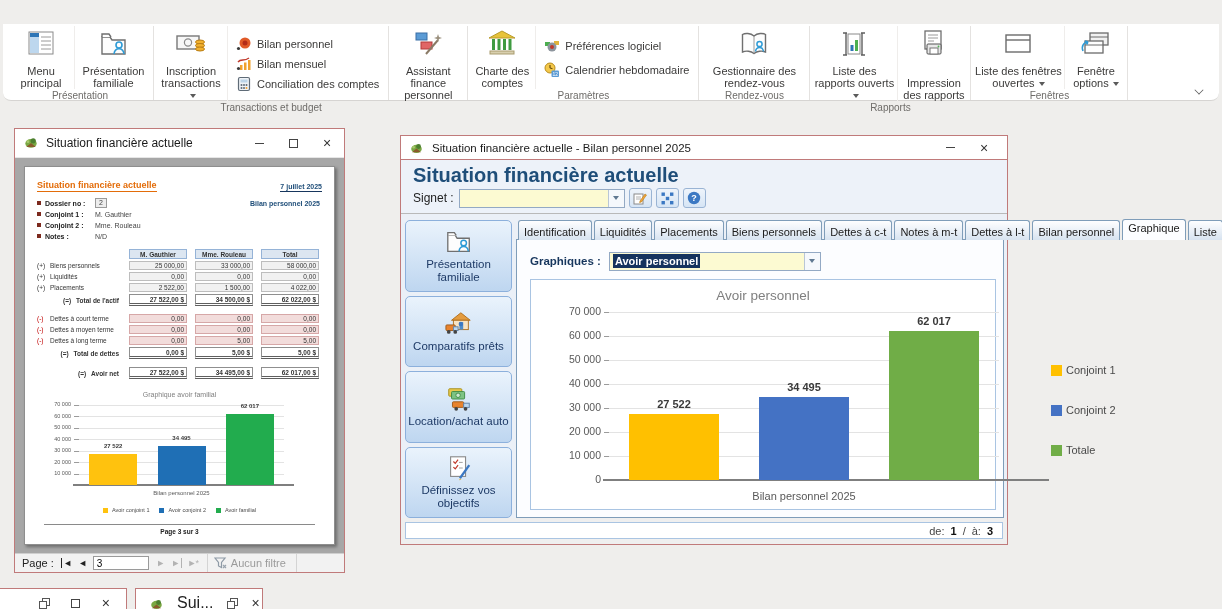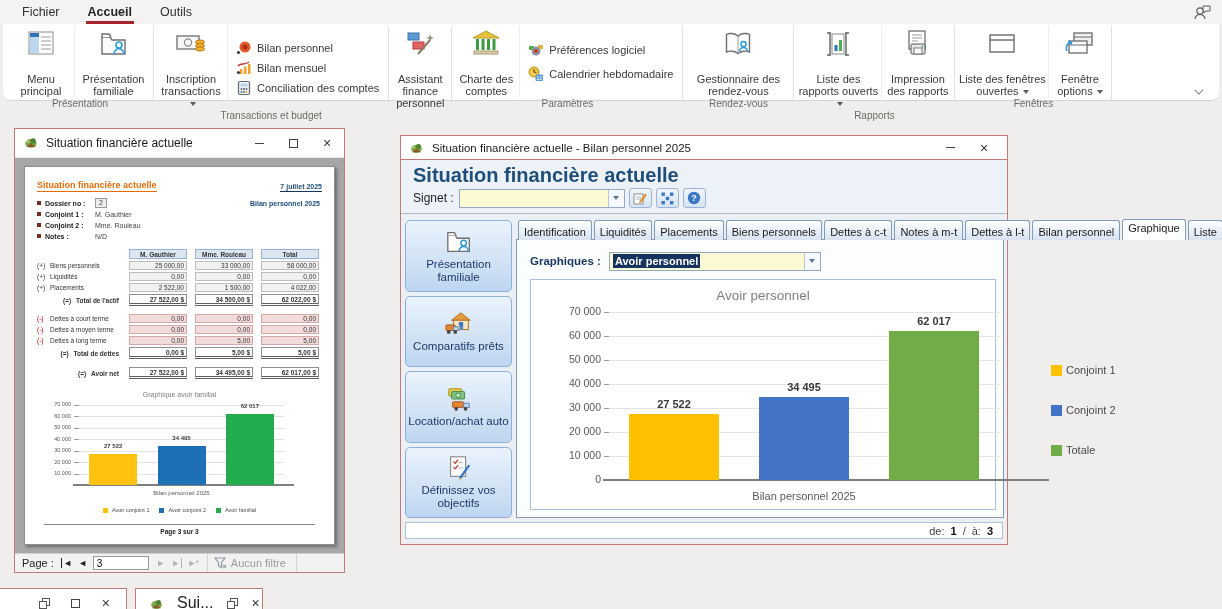--- a/index.html
+++ b/index.html
@@ -12,21 +12,21 @@
   .rtab { position:relative; padding:0 14px; font-size:12.5px; color:#323130; line-height:24px; cursor:default; }
   .rtab.active { font-weight:bold; color:#262626; }
   .rtab.active::after { content:""; position:absolute; left:12px; right:12px; bottom:0; height:3px; background:#a4262c; }
   .user-btn { position:absolute; right:10px; top:4px; width:20px; height:17px; }
 
   
   .ribbon { position:absolute; left:3px; right:3px; top:24px; height:77px; background:#ffffff; border-bottom:1px solid #d6d4d2; border-radius:0 0 8px 8px; display:flex; align-items:stretch; padding:2px 6px 0 4px; }
   .rgroup { display:flex; flex-direction:column; border-right:1px solid #e4e2e0; padding:0 1px; }
   .rbuttons { flex:1; display:flex; align-items:stretch; }
   .rgroup-label { height:15px; font-size:10px; color:#6e6c69; text-align:center; line-height:13px; white-space:nowrap; padding:0 8px; }
-  .rbtn-lg { width:66px; display:flex; flex-direction:column; align-items:center; padding:3px 2px 0; gap:14px; font-size:11px; color:#3b3a39; text-align:center; line-height:12px; cursor:default; }
+  .rbtn-lg { width:66px; display:flex; flex-direction:column; align-items:center; padding:3px 2px 0; gap:6px; font-size:11px; color:#3b3a39; text-align:center; line-height:12px; cursor:default;justify-content:space-between; }
   .rbtn-lg + .rbtn-lg { border-left:1px solid #efedeb; }
   .rbtn-lg .ricon { width:32px; height:30px; flex:0 0 auto; }
   .rbtn-lg .rlabel { white-space:normal; }
   .rstack { display:flex; flex-direction:column; justify-content:center; gap:4px; padding:0 8px; border-left:1px solid #efedeb; }
   .rbtn-sm { display:flex; align-items:center; gap:5px; font-size:11px; color:#3b3a39; white-space:nowrap; cursor:default; }
   .rbtn-sm .sic { width:16px; height:16px; flex:0 0 auto; }
   .caret { display:inline-block; width:0; height:0; border-top:4px solid #5a5a5a; border-left:3px solid transparent; border-right:3px solid transparent; margin-left:4px; vertical-align:middle; }
   .ribbon-collapse { position:absolute; right:14px; bottom:8px; width:10px; height:6px; }
   .ribbon-collapse::before { content:""; position:absolute; left:0; top:0; width:7px; height:7px; border-right:1.5px solid #5a5a5a; border-bottom:1.5px solid #5a5a5a; transform:rotate(45deg) scale(.8); }
 
@@ -148,32 +148,20 @@
   #fragA { left:-12px; width:139px; justify-content:flex-end; gap:22px; padding-right:16px; }
   #fragB { left:135px; width:128px; gap:14px; padding-left:14px; }
   .frag .wtitle { font-size:16px; color:#222; }
   .frag .wicon { width:13px; height:13px; }
 </style>
 </head>
 <body>
 
 <div class="screen">
 
-  <div class="rtabs">
-    <div class="rtab">Fichier</div>
-    <div class="rtab active">Accueil</div>
-    <div class="rtab">Outils</div>
-    <div class="user-btn">
-      <svg viewBox="0 0 20 17" width="20" height="17">
-          <circle cx="8" cy="7" r="3.2" fill="none" stroke="#5a5a5a" stroke-width="1.2"></circle>
-          <path d="M3 15 C3.5 11.8 6 10.5 8 10.5 C10 10.5 12.5 11.8 13 15" fill="none" stroke="#5a5a5a" stroke-width="1.2"></path>
-          <path d="M11 2 H18 V7 H14 L12 9 V7 H11 Z" fill="#f4f3f1" stroke="#5a5a5a" stroke-width="1"></path>
-        </svg>
-    </div>
-  </div>
 
   <div class="ribbon">
 
     <div class="rgroup">
       <div class="rbuttons">
         <div class="rbtn-lg">
           <span class="ricon">
             <svg viewBox="0 0 32 30" width="32" height="30">
                 <rect x="4" y="3" width="24" height="22" fill="#fff" stroke="#8a8a8a"></rect>
                 <rect x="5" y="4" width="9" height="20" fill="#bdd7ee"></rect>
@@ -253,21 +241,21 @@
             </span>
             <span>Conciliation des comptes</span>
           </div>
         </div>
       </div>
       <div class="rgroup-label">Transactions et budget</div>
     </div>
 
     <div class="rgroup">
       <div class="rbuttons">
-        <div class="rbtn-lg" style="width:60px">
+        <div class="rbtn-lg" style="width:76px">
           <span class="ricon">
             <svg viewBox="0 0 32 30" width="32" height="30">
                 <rect x="4" y="4" width="11" height="7" fill="#5b9bd5" stroke="#3a6ea5"></rect>
                 <rect x="9" y="13" width="11" height="7" fill="#e06666" stroke="#b23b3b"></rect>
                 <line x1="14" y1="25" x2="26" y2="11" stroke="#8a7a66" stroke-width="2"></line>
                 <path d="M26 5 L27 8 L30 9 L27 10 L26 13 L25 10 L22 9 L25 8 Z" fill="#9a8f7d"></path>
               </svg>
           </span>
           <span class="rlabel">Assistant finance personnel</span>
         </div>

